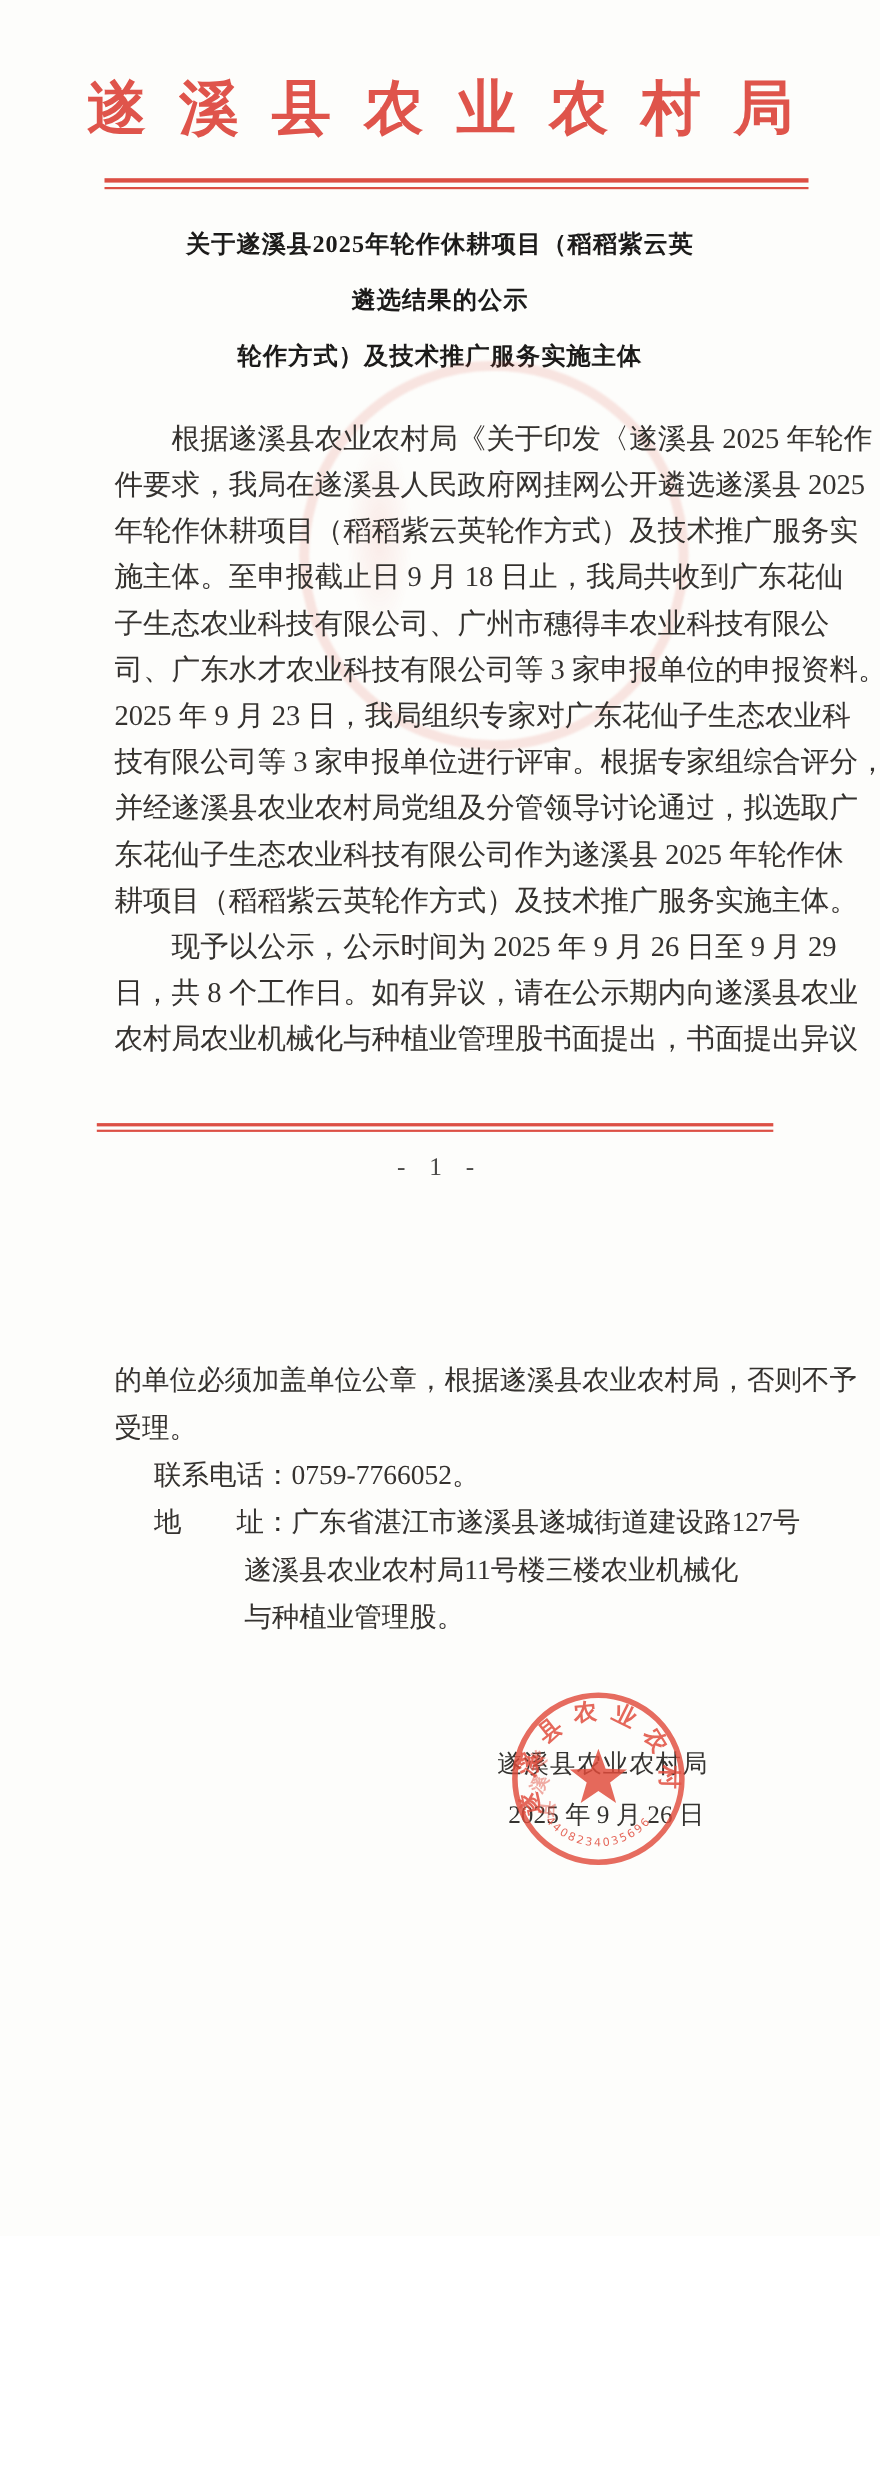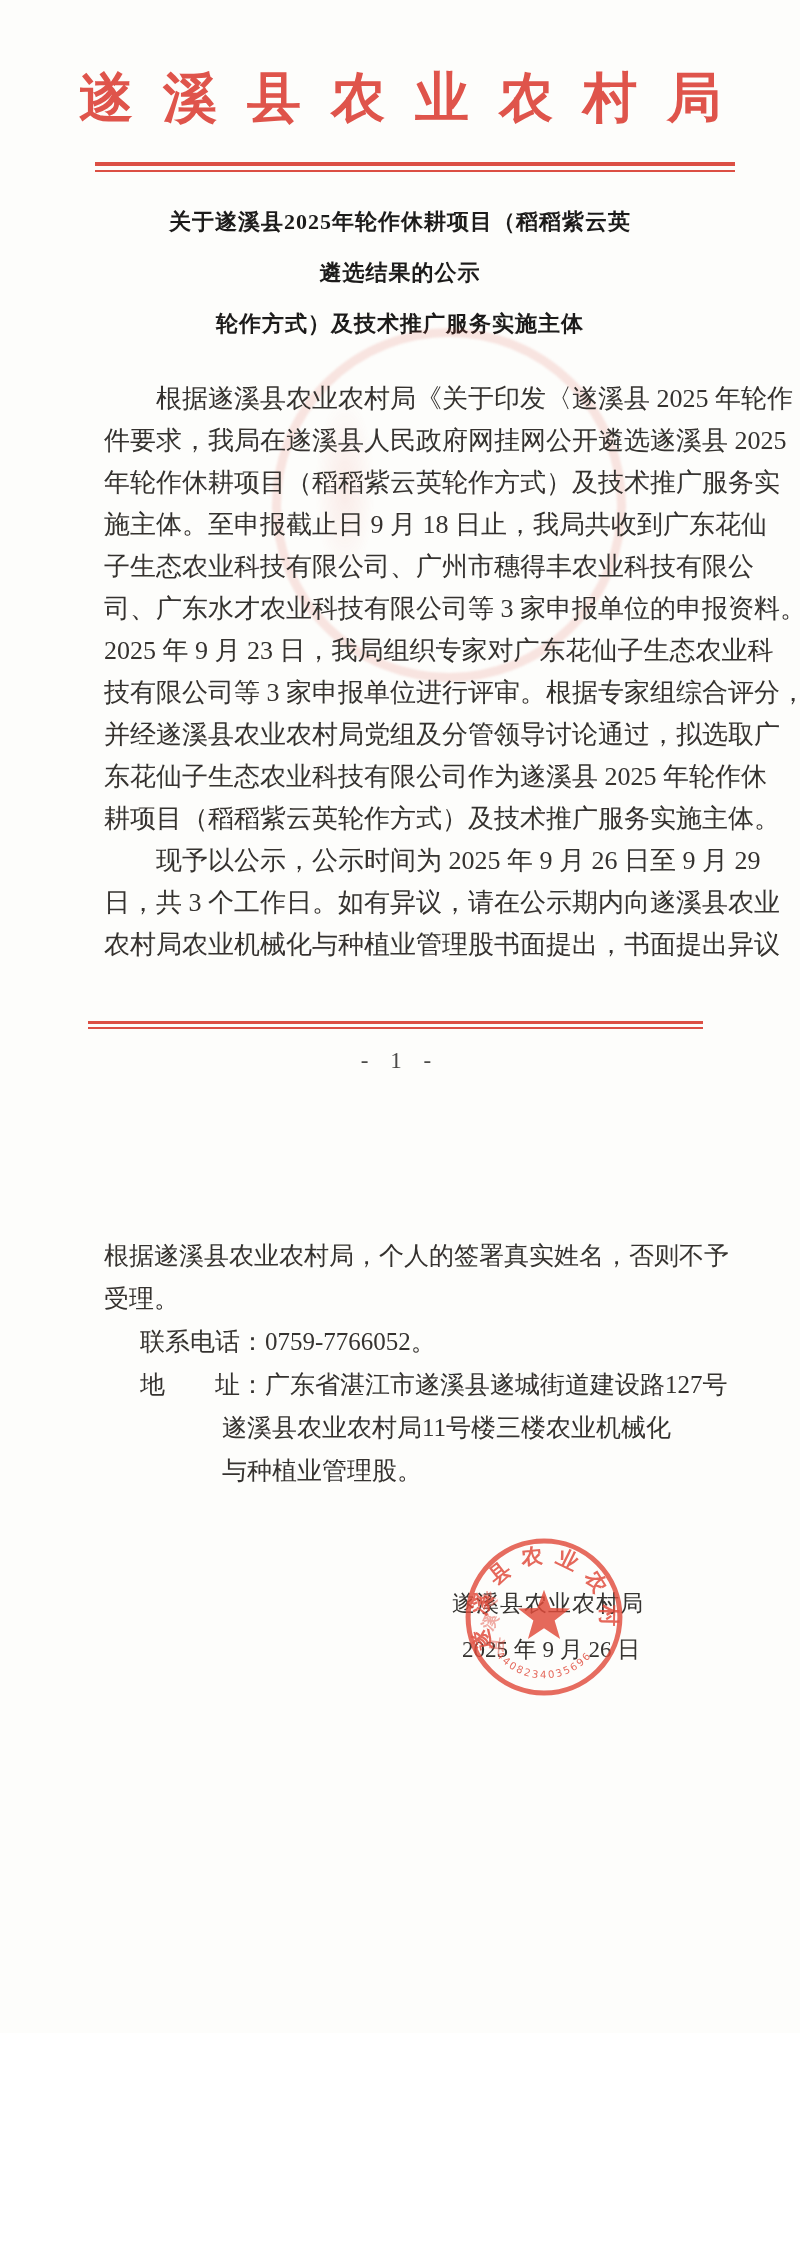--- a/index.html
+++ b/index.html
@@ -120,29 +120,29 @@
     <div class="bline">年轮作休耕项目（稻稻紫云英轮作方式）及技术推广服务实</div>
     <div class="bline">施主体。至申报截止日 9 月 18 日止，我局共收到广东花仙</div>
     <div class="bline">子生态农业科技有限公司、广州市穗得丰农业科技有限公</div>
     <div class="bline">司、广东水才农业科技有限公司等 3 家申报单位的申报资料。</div>
     <div class="bline">2025 年 9 月 23 日，我局组织专家对广东花仙子生态农业科</div>
     <div class="bline">技有限公司等 3 家申报单位进行评审。根据专家组综合评分，</div>
     <div class="bline">并经遂溪县农业农村局党组及分管领导讨论通过，拟选取广</div>
     <div class="bline">东花仙子生态农业科技有限公司作为遂溪县 2025 年轮作休</div>
     <div class="bline">耕项目（稻稻紫云英轮作方式）及技术推广服务实施主体。</div>
     <div class="bline indent">现予以公示，公示时间为 2025 年 9 月 26 日至 9 月 29</div>
-    <div class="bline">日，共 3 个工作日。如有异议，请在公示期内向遂溪县农业</div>
+    <div class="bline">日，共 8 个工作日。如有异议，请在公示期内向遂溪县农业</div>
     <div class="bline">农村局农业机械化与种植业管理股书面提出，书面提出异议</div>
   </div>
 
   <div class="red-rule bottom"></div>
   <div class="pagenum p1">- 1 -</div>
 
   <div class="body2">
-    <div class="b2line fill">根据遂溪县农业农村局，个人的签署真实姓名，否则不予</div>
+    <div class="b2line fill">的单位必须加盖单位公章，根据遂溪县农业农村局，否则不予</div>
     <div class="b2line">受理。</div>
     <div class="b2line ind1">联系电话：0759-7766052。</div>
     <div class="b2line ind1">地　　址：广东省湛江市遂溪县遂城街道建设路127号</div>
     <div class="b2line ind2">遂溪县农业农村局11号楼三楼农业机械化</div>
     <div class="b2line ind2">与种植业管理股。</div>
   </div>
 
   <div class="sig-agency">遂溪县农业农村局</div>
   <div class="sig-date">2025 年 9 月 26 日</div>
 

